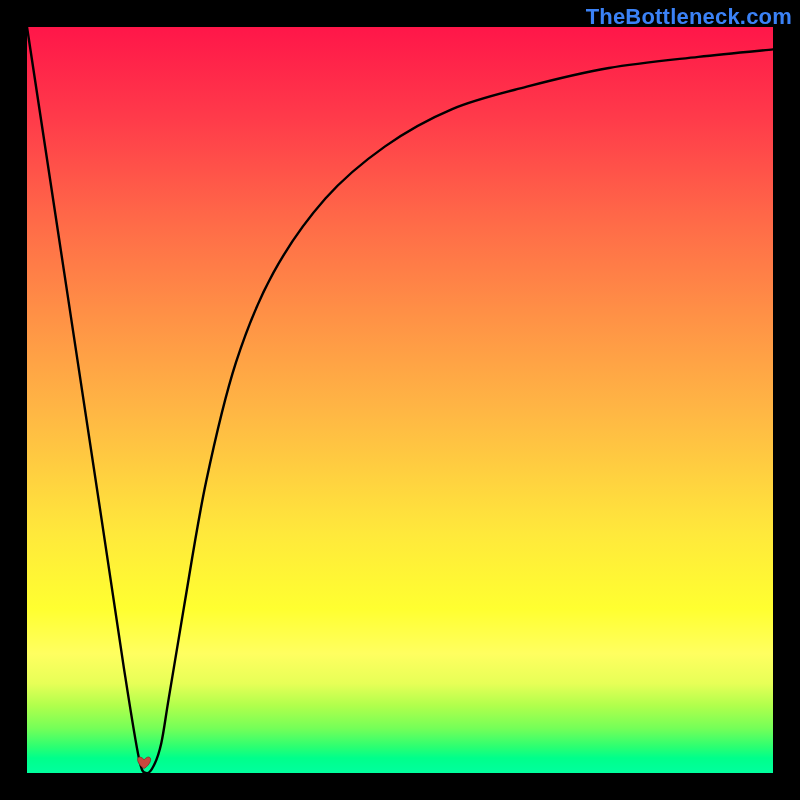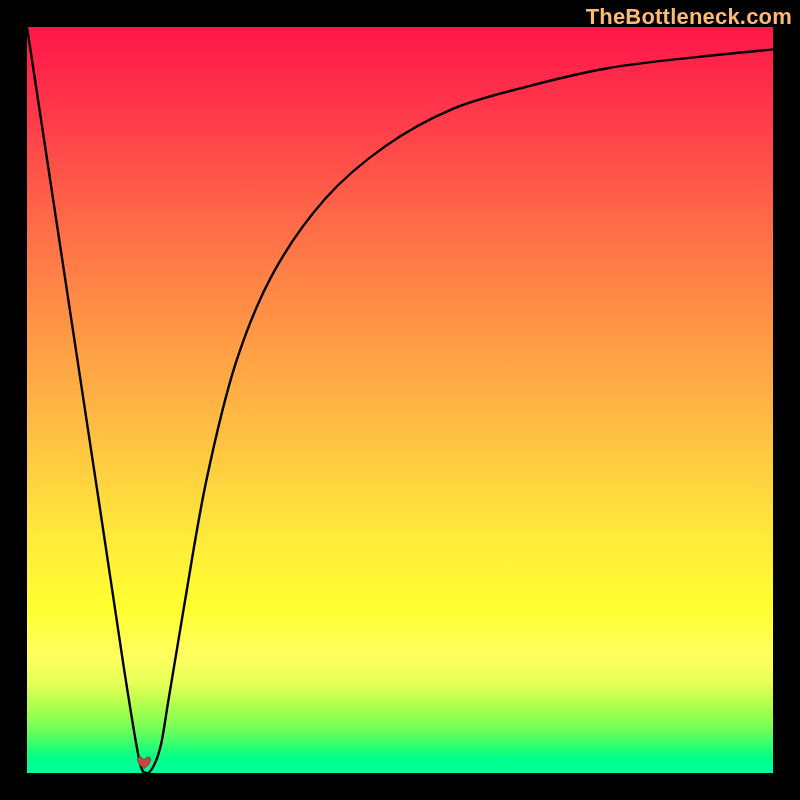--- a/index.html
+++ b/index.html
@@ -50,21 +50,21 @@
     position: absolute;
     inset: 0;
     width: 100%;
     height: 100%;
     overflow: visible;
   }
   .watermark {
     position: absolute;
     top: 4px;
     right: 8px;
-    color: #fdba74;
+    color: #3b82f6;
     font-size: 22px;
     font-weight: 600;
     letter-spacing: 0.2px;
     user-select: none;
   }
 </style>
 </head>
 <body>
 
 <div class="frame">

